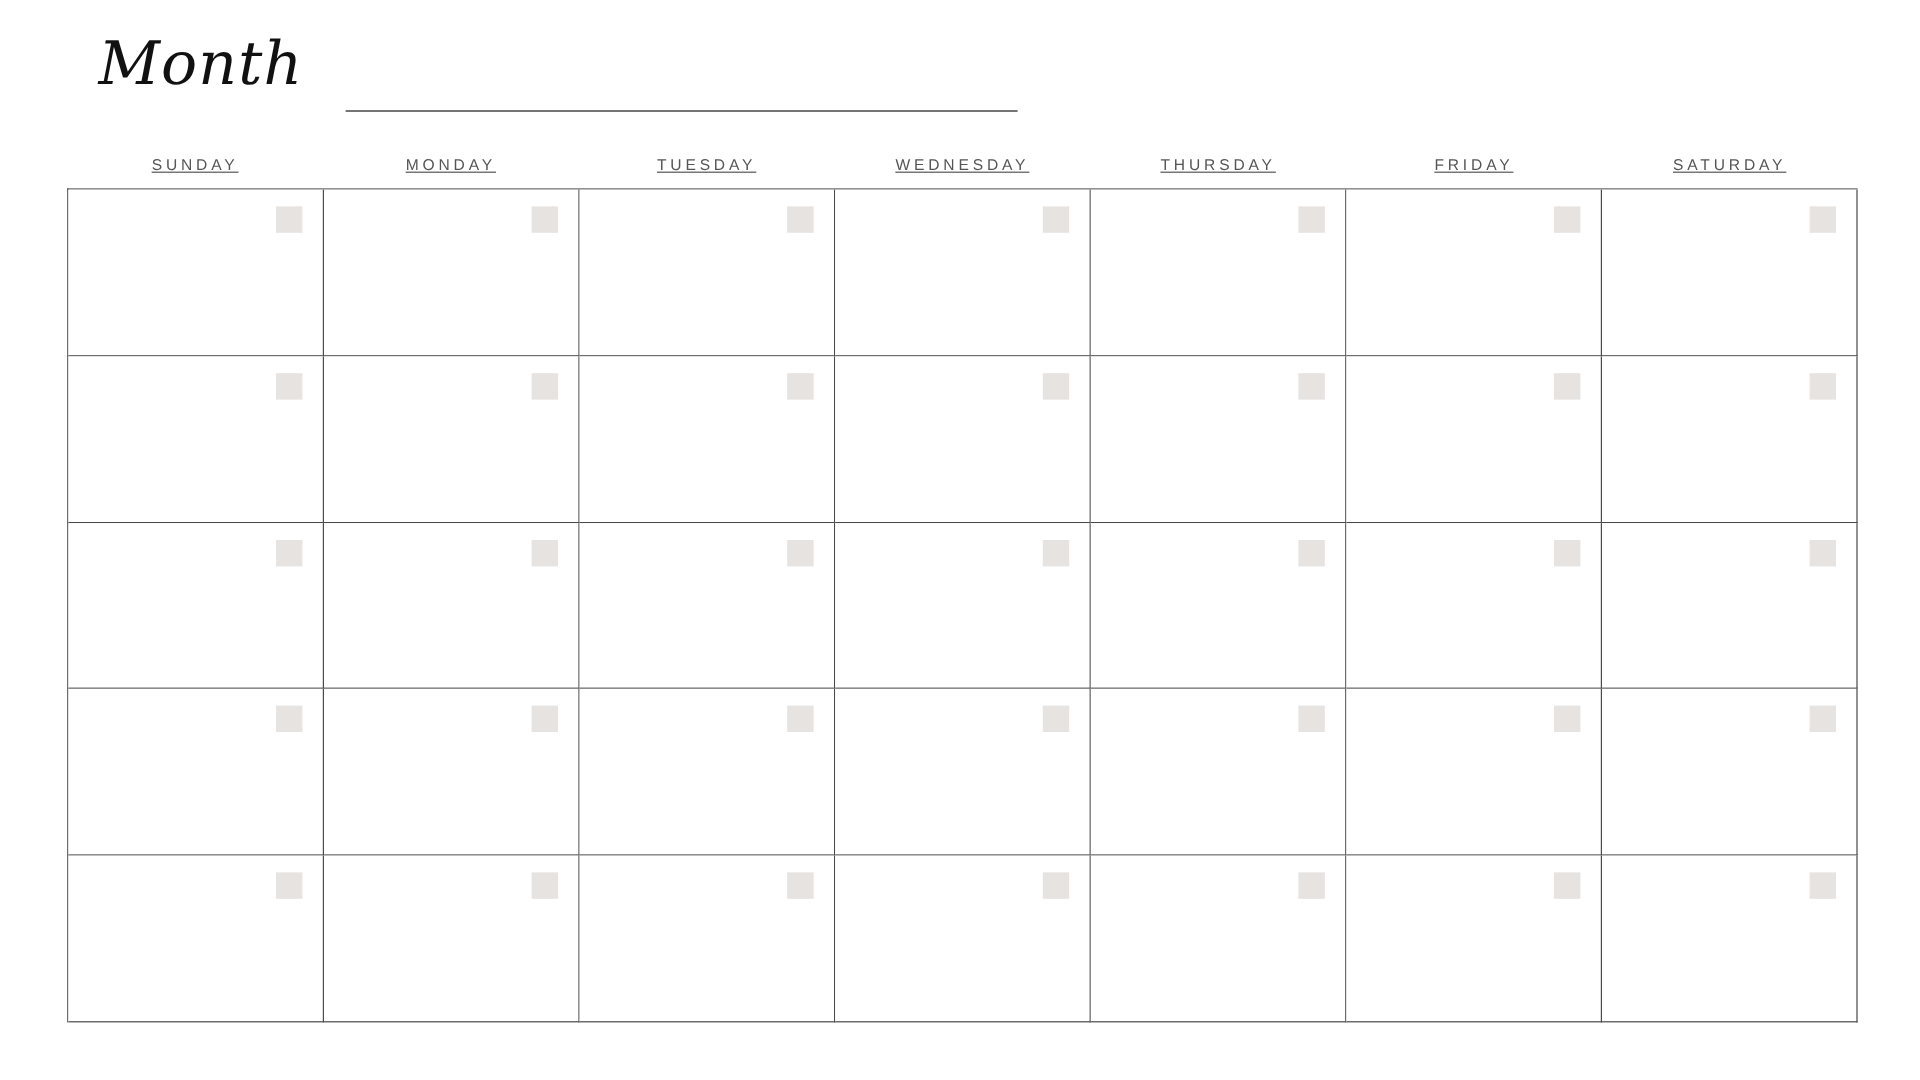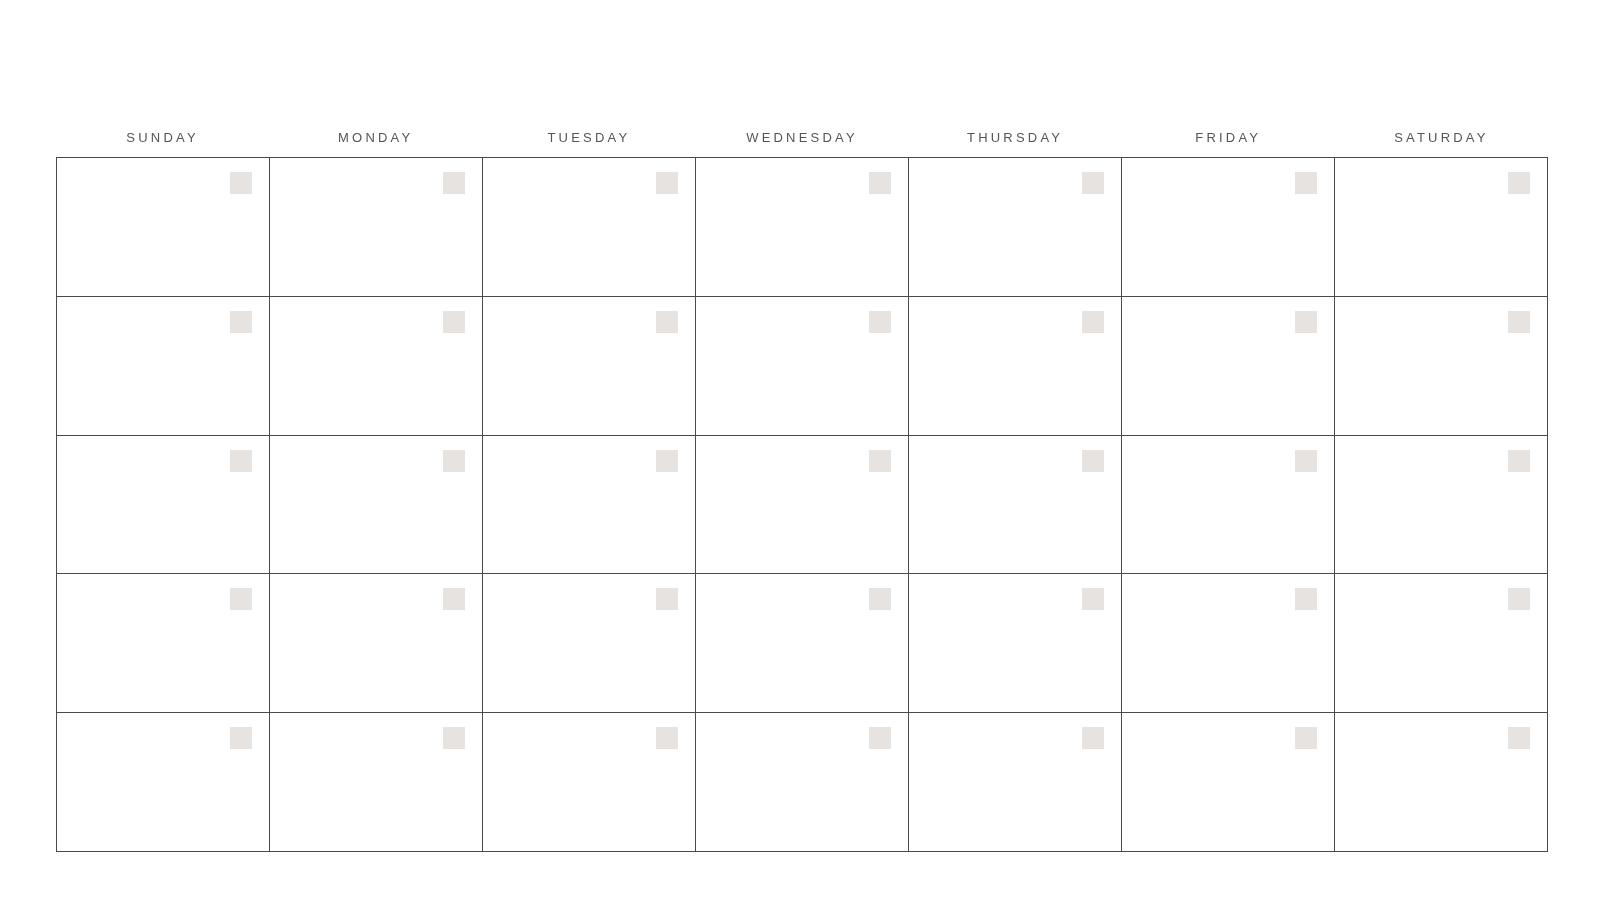--- a/index.html
+++ b/index.html
@@ -62,20 +62,21 @@
     display: flex;
   }
   .weekday-cell {
     flex: 1 1 0;
     text-align: center;
     font-size: 13px;
     letter-spacing: 3.2px;
     color: #555555;
     text-transform: uppercase;
     font-family: "Liberation Sans", sans-serif;
+    text-decoration: underline;
   }
 
   
   .grid {
     position: absolute;
     left: 56px;
     top: 157px;
     width: 1492px;
     height: 695px;
     display: grid;
@@ -119,20 +120,24 @@
     font-size: 11px;
     color: #6b6b6b;
     line-height: 1.3;
   }
 </style>
 </head>
 <body>
 
 <div class="page">
 
+  <div class="header">
+    <div class="month-title">Month</div>
+    <div class="month-rule"></div>
+  </div>
 
   <div class="weekday-row">
     <div class="weekday-cell">SUNDAY</div>
     <div class="weekday-cell">MONDAY</div>
     <div class="weekday-cell">TUESDAY</div>
     <div class="weekday-cell">WEDNESDAY</div>
     <div class="weekday-cell">THURSDAY</div>
     <div class="weekday-cell">FRIDAY</div>
     <div class="weekday-cell">SATURDAY</div>
   </div>

